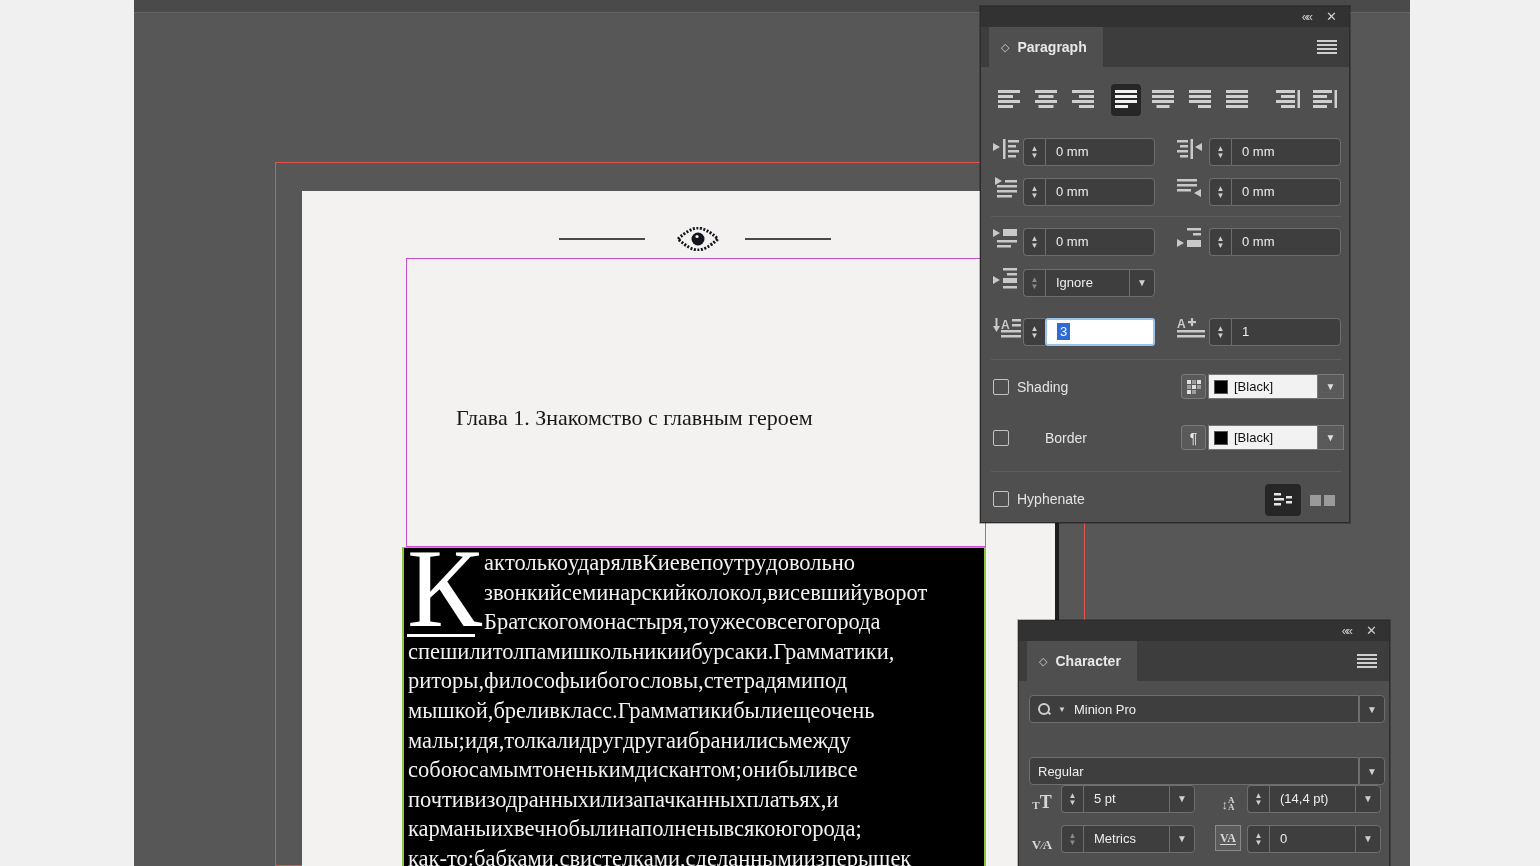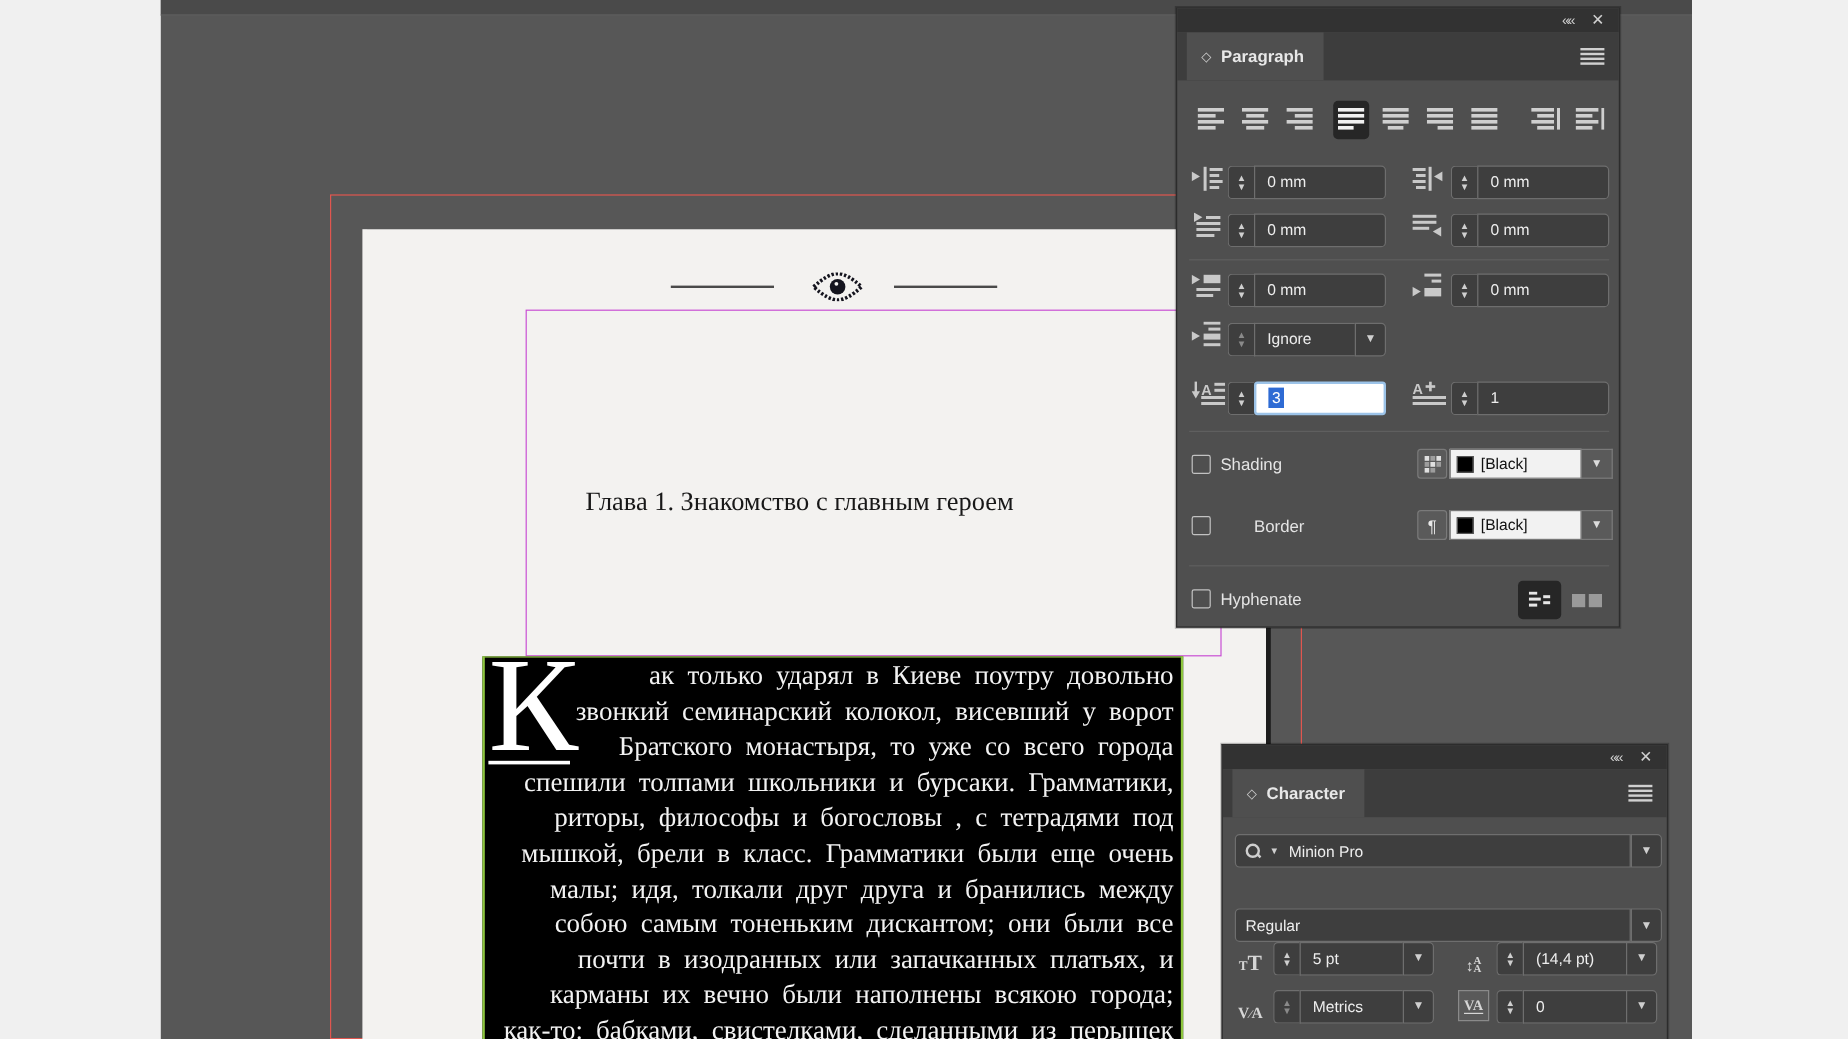--- a/index.html
+++ b/index.html
@@ -13,32 +13,32 @@
 
   
   .bleed-guide { position:absolute; left:141px; top:162px; width:810px; height:704px; border:1px solid #e0564f; }
   .page { position:absolute; left:168px; top:191px; width:753px; height:675px; background:#f3f2f0; box-shadow:4px 0 0 #1d1d1d; }
 
   .ornament { position:absolute; left:0; top:36px; width:100%; height:24px; }
   .orn-line { position:absolute; top:11px; height:2px; width:86px; background:#4a4a4a; }
   .orn-line.l { left:257px; } .orn-line.r { right:224px; }
   .orn-eye { position:absolute; left:374px; top:0; width:44px; height:24px; }
 
-  .heading-frame { position:absolute; left:104px; top:67px; width:580px; height:289px; border:1px solid #c94fd4;margin-left:32px; }
+  .heading-frame { position:absolute; left:104px; top:67px; width:580px; height:289px; border:1px solid #c94fd4; }
   .heading-text { position:absolute; left:49px; top:146px; font-family:"Liberation Serif", serif;
                   font-size:22px; color:#181818; white-space:nowrap; }
 
   .body-frame { position:absolute; left:100px; top:356px; width:584px; height:319px;
                 background:#000; border-left:2px solid #8dc63f; border-right:2px solid #8dc63f; border-top:1px solid #8dc63f; overflow:hidden; }
   .dropcap { position:absolute; left:3px; top:-16px; font-family:"Liberation Serif", serif;
              font-size:112px; color:#fff; line-height:1; }
   .dropcap-underline { position:absolute; left:3px; top:86px; width:68px; height:3px; background:#fff; }
-  .tline { display:flex; justify-content:flex-end; color:#f2f2f2;
+  .tline { display:flex; justify-content:flex-start; color:#f2f2f2;
            font-family:"Liberation Serif", serif; font-size:22.5px; height:29.6px; line-height:29.6px;
-           padding:0 6px 0 4px;gap:11px; }
+           padding:0 6px 0 4px; }
   .tline.indent { margin-left:76px; }
 
   
   .panel { position:absolute; background:#4f4f4f; border:1px solid #2c2c2c; box-shadow:0 0 0 1px rgba(0,0,0,.25); }
   .panel-titlebar { position:relative; height:20px; background:#323232; }
   .pt-ic { position:absolute; top:2px; color:#cfcfcf; font-size:12px; line-height:16px; cursor:pointer; }
   .pt-collapse { right:38px; letter-spacing:-2px; }
   .pt-close { right:12px; font-size:13px; }
   .tab-row { position:relative; height:40px; background:#3d3d3d; }
   .tab { position:absolute; left:8px; top:0; height:40px; background:#4f4f4f; padding:0 16px 0 12px;

